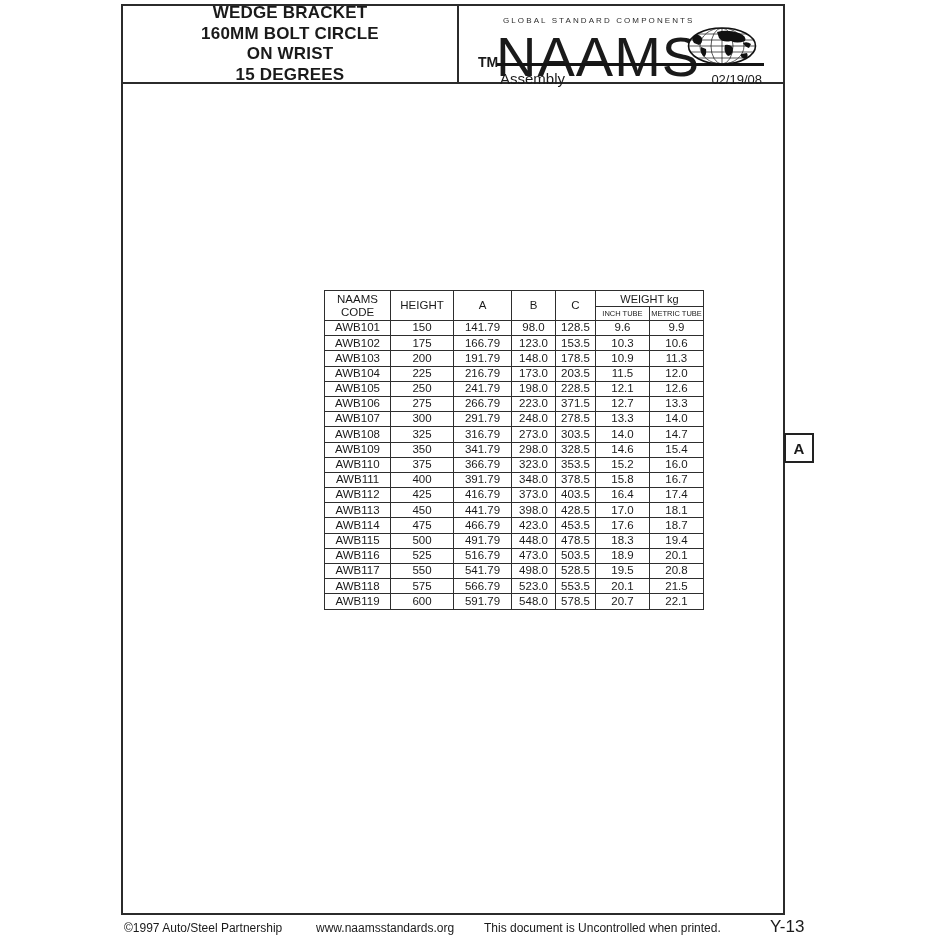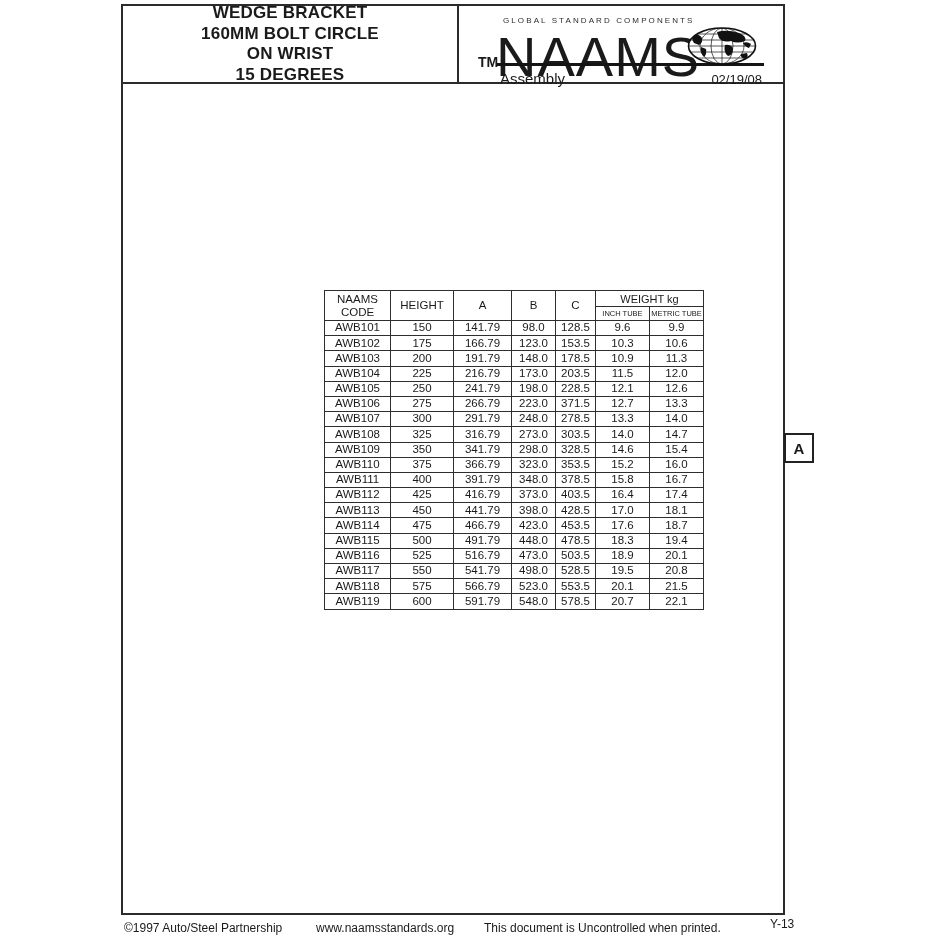--- a/index.html
+++ b/index.html
@@ -63,21 +63,21 @@
     border:2px solid #222; background:#fff; box-sizing:border-box;
     display:flex; align-items:center; justify-content:center;
     font-weight:bold; font-size:15px; z-index:5;
   }
 
   
   .footer-text { position:absolute; font-size:12px; white-space:nowrap; }
   .f-copyright { left:124px; top:921px;text-align:center; }
   .f-website  { left:298px; top:921px;margin-left:18px; }
   .f-notice   { left:484px; top:921px; }
-  .f-pagenum  { left:770px; top:917px; font-size:12px; }
+  .f-pagenum  { left:770px; top:917px; font-size:17px; }
 </style>
 </head>
 <body>
 
 <div class="page-border">
 
   <div class="header-band">
 
     <div class="title-block">
       <div>WEDGE BRACKET</div>

